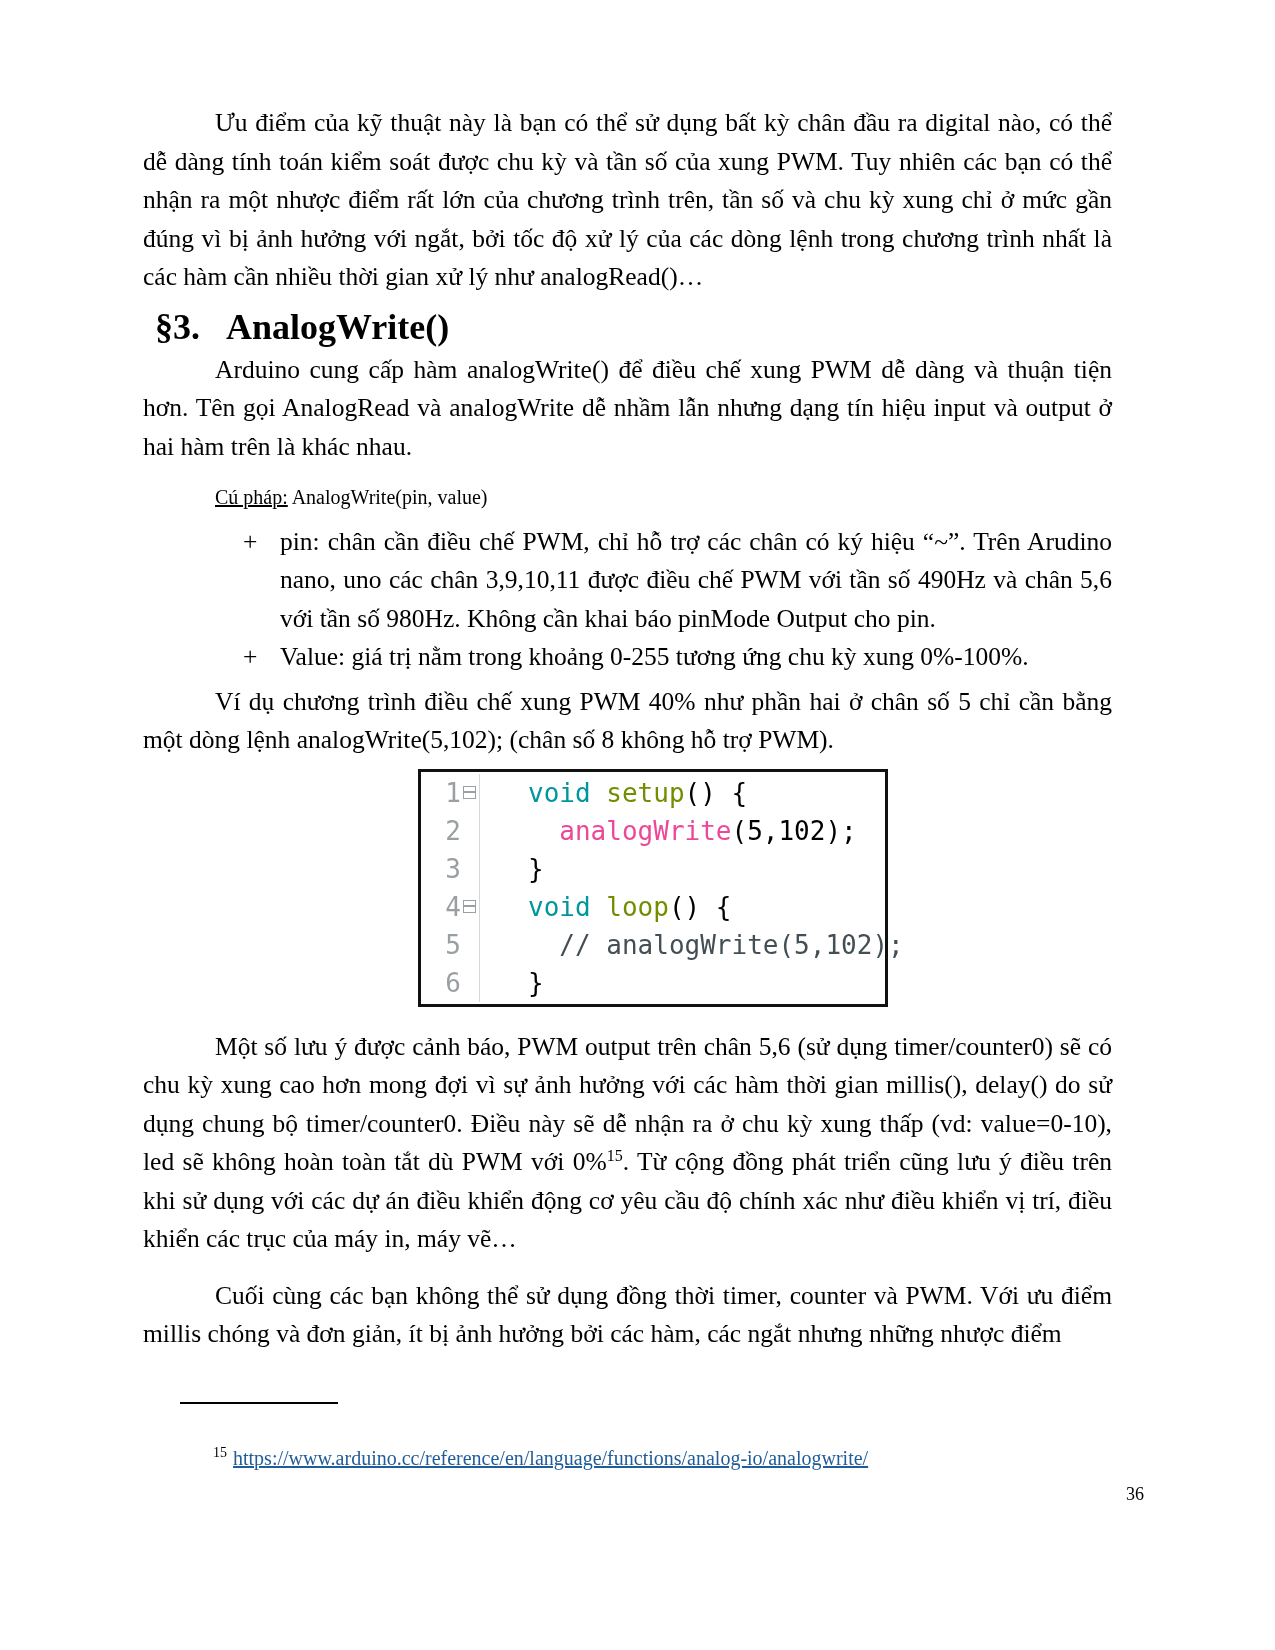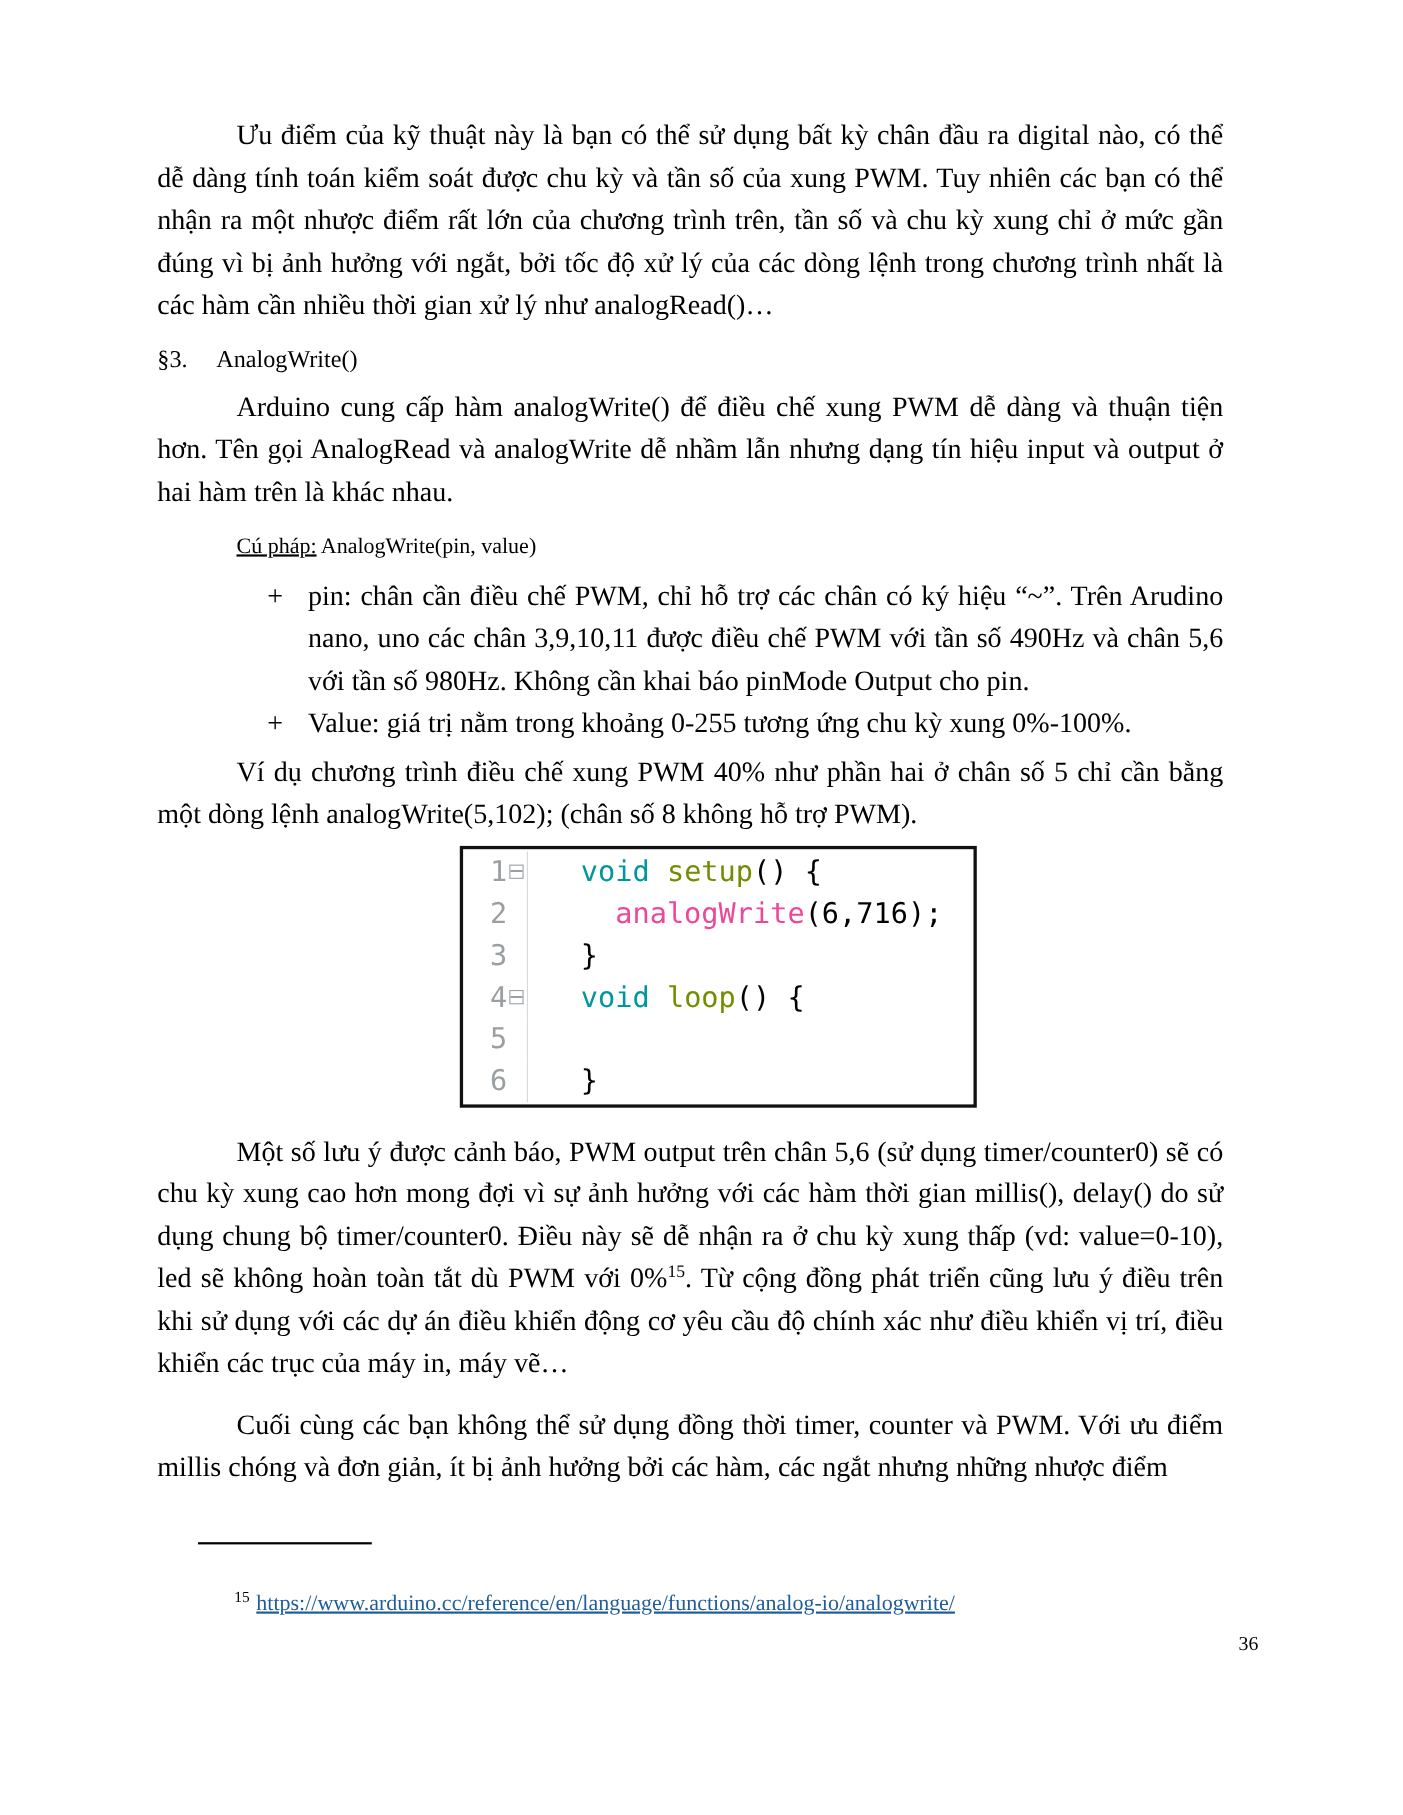--- a/index.html
+++ b/index.html
@@ -18,24 +18,24 @@
   }
   .para{
     font-size:25.5px;
     line-height:38.5px;
     text-align:justify;
     text-indent:72px;
     margin:0 0 12px 0;
   }
   .p1{margin-top:104px;}
   .section-heading{
-    font-size:22px;
-    font-weight:normal;
+    font-size:36px;
+    font-weight:bold;
     line-height:36px;
-    margin:0 0 6px 0;
+    margin:0 0 6px 12px;
     text-indent:0;
   }
   .section-heading .h-title{margin-left:26px;}
   .syntax-line{
     font-size:20px;line-height:38.5px;
     margin:0 0 6px 0;
     text-indent:72px;
   }
   .syntax-label{text-decoration:underline;}
   .bullets{margin:0 0 6px 0;}
@@ -128,24 +128,24 @@
       <div class="bullet">
         <span class="bullet-marker">+</span>
         <span class="bullet-text">Value: giá trị nằm trong khoảng 0-255 tương ứng chu kỳ xung 0%-100%.</span>
       </div>
     </div>
 
     <p class="para p-example">Ví dụ chương trình điều chế xung PWM 40% như phần hai ở chân số 5 chỉ cần bằng một dòng lệnh analogWrite(5,102); (chân số 8 không hỗ trợ PWM).</p>
 
     <div class="code-block" id="code-block">
         <div class="code-line"><span class="line-num" style="color: rgb(154, 159, 162);">1</span><span class="fold-slot"><span class="fold-box"></span></span><span class="code-text"><span style="color: rgb(0, 151, 156);">void</span><span style="color: rgb(0, 0, 0);"> </span><span style="color: rgb(114, 142, 0);">setup</span><span style="color: rgb(0, 0, 0);">() {</span></span></div>
-        <div class="code-line"><span class="line-num" style="color: rgb(154, 159, 162);">2</span><span class="fold-slot"></span><span class="code-text"><span style="color: rgb(0, 0, 0);">  </span><span style="color: #ec4899;">analogWrite</span><span style="color: rgb(0, 0, 0);">(6,716);</span></span></div>
+        <div class="code-line"><span class="line-num" style="color: rgb(154, 159, 162);">2</span><span class="fold-slot"></span><span class="code-text"><span style="color: rgb(0, 0, 0);">  </span><span style="color: #ec4899;">analogWrite</span><span style="color: rgb(0, 0, 0);">(5,102);</span></span></div>
         <div class="code-line"><span class="line-num" style="color: rgb(154, 159, 162);">3</span><span class="fold-slot"></span><span class="code-text"><span style="color: rgb(0, 0, 0);">}</span></span></div>
         <div class="code-line"><span class="line-num" style="color: rgb(154, 159, 162);">4</span><span class="fold-slot"><span class="fold-box"></span></span><span class="code-text"><span style="color: rgb(0, 151, 156);">void</span><span style="color: rgb(0, 0, 0);"> </span><span style="color: rgb(114, 142, 0);">loop</span><span style="color: rgb(0, 0, 0);">() {</span></span></div>
-        <div class="code-line"><span class="line-num" style="color: rgb(154, 159, 162);">5</span><span class="fold-slot"></span></div>
+        <div class="code-line"><span class="line-num" style="color: rgb(154, 159, 162);">5</span><span class="fold-slot"></span><span class="code-text"><span style="color: rgb(0, 0, 0);">  </span><span style="color: rgb(67, 79, 84);">// analogWrite(5,102);</span></span></div>
         <div class="code-line"><span class="line-num" style="color: rgb(154, 159, 162);">6</span><span class="fold-slot"></span><span class="code-text"><span style="color: rgb(0, 0, 0);">}</span></span></div>
       </div>
 
     <p class="para p-notes">
       <span>Một số lưu ý được cảnh báo, PWM output trên chân 5,6 (sử dụng timer/counter0) sẽ có chu kỳ xung cao hơn mong đợi vì sự ảnh hưởng với các hàm thời gian millis(), delay() do sử dụng chung bộ timer/counter0. Điều này sẽ dễ nhận ra ở chu kỳ xung thấp (vd: value=0-10), led sẽ không hoàn toàn tắt dù PWM với 0%</span><sup class="fnref">15</sup><span>. Từ cộng đồng phát triển cũng lưu ý điều trên khi sử dụng với các dự án điều khiển động cơ yêu cầu độ chính xác như điều khiển vị trí, điều khiển các trục của máy in, máy vẽ…</span>
     </p>
 
     <p class="para p-conclusion">Cuối cùng các bạn không thể sử dụng đồng thời timer, counter và PWM. Với ưu điểm millis chóng và đơn giản, ít bị ảnh hưởng bởi các hàm, các ngắt nhưng những nhược điểm</p>
 
   </div>

